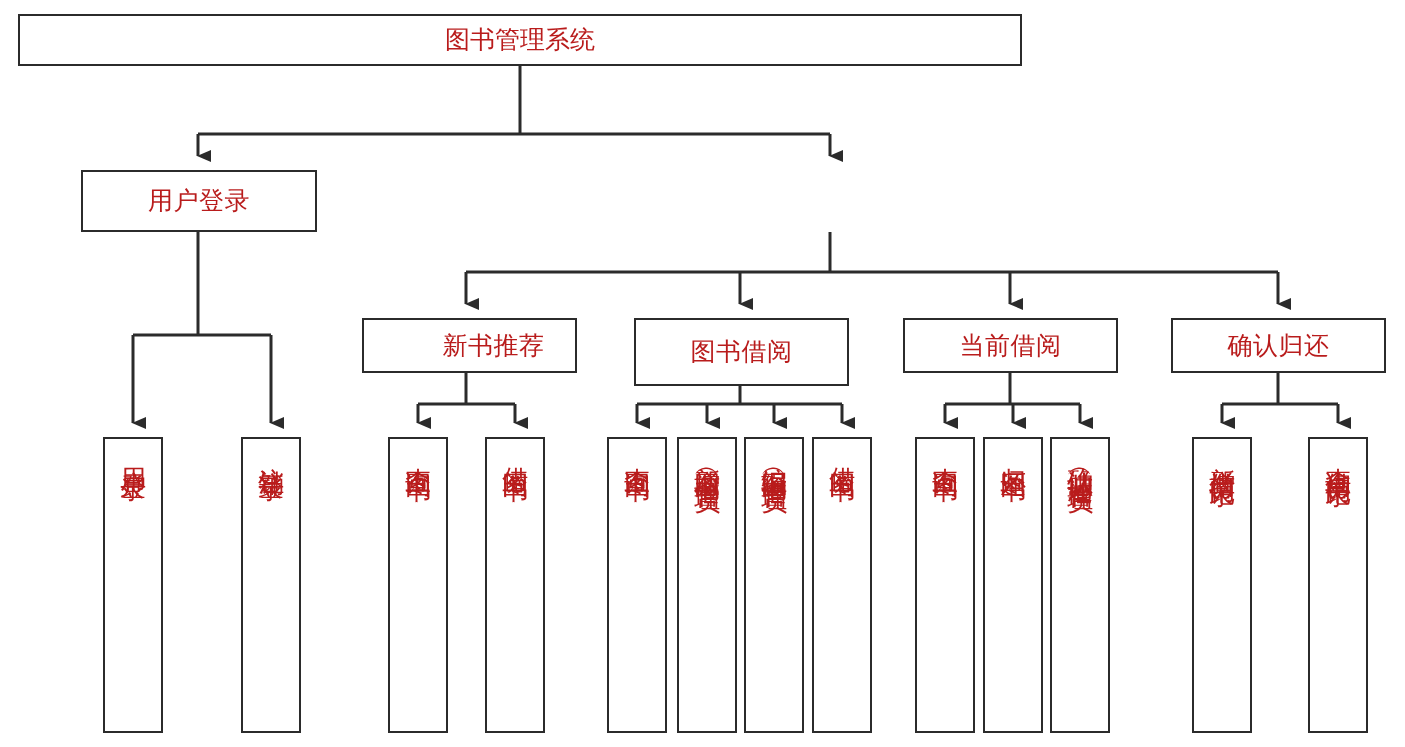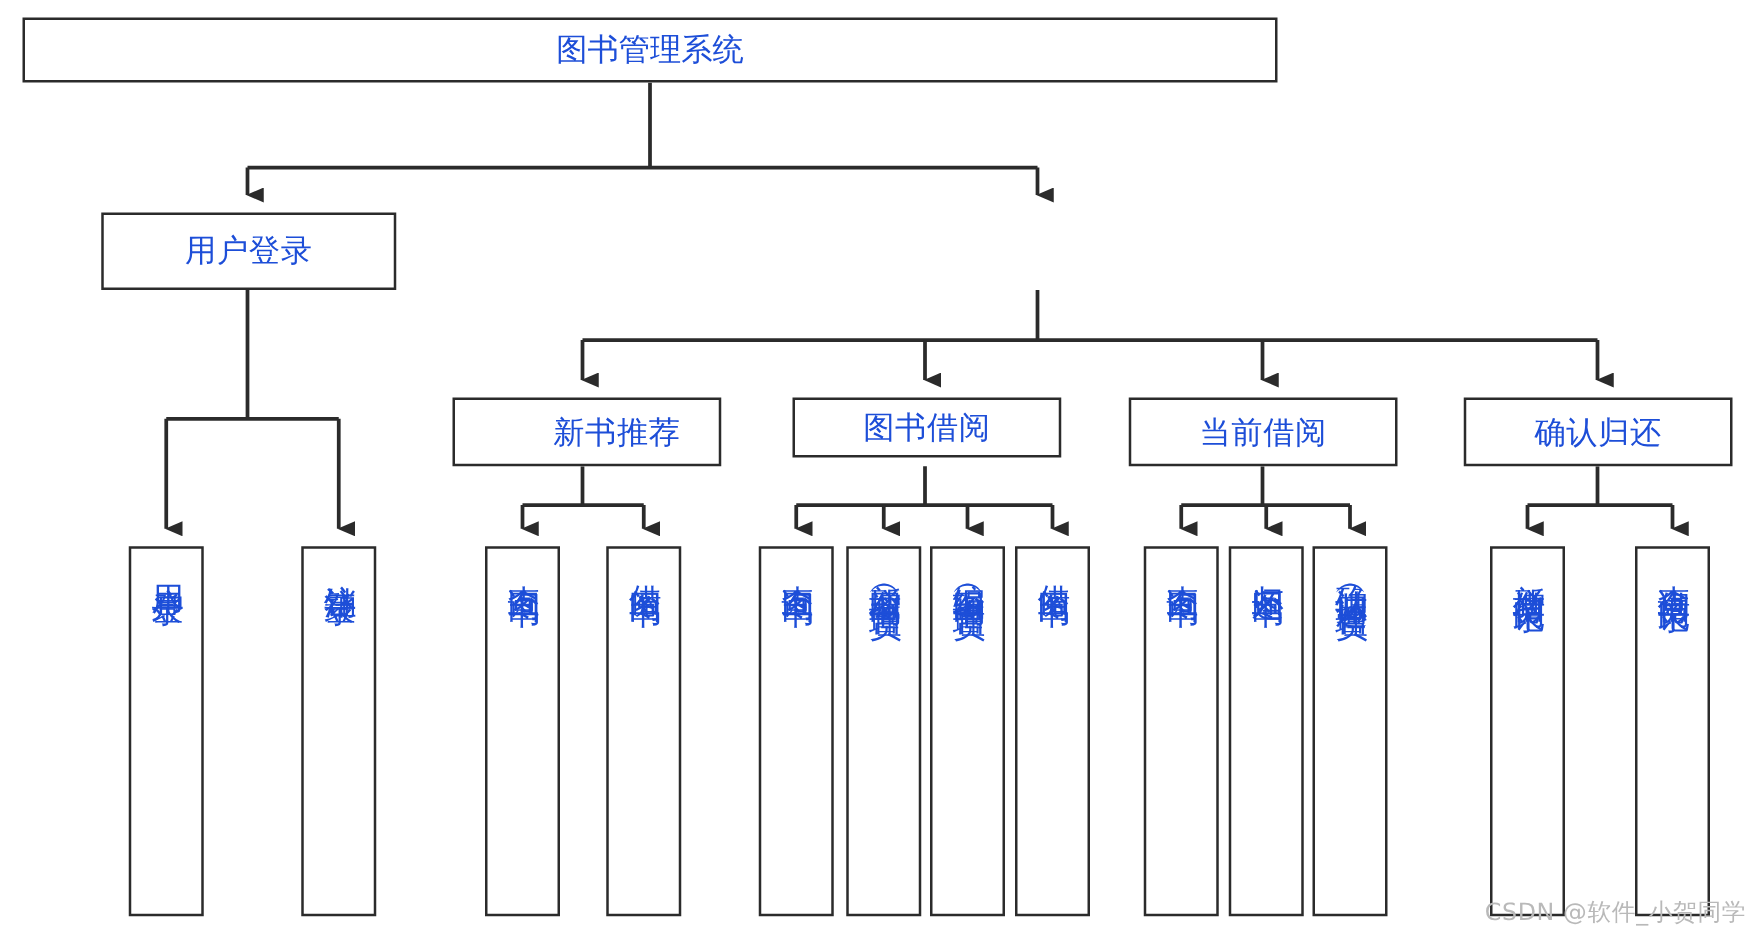--- a/index.html
+++ b/index.html
@@ -31,24 +31,25 @@
     position: absolute;
     box-sizing: border-box;
     border: 2.5px solid #2b2b2b;
     background: #ffffff;
     display: flex;
     align-items: center;
     justify-content: center;
     overflow: hidden;
   }
   .node-label {
-    color: #1d4ed8;
+    color: #b91c1c;
     text-align: right;
     line-height: 1.12;
     white-space: nowrap;
+    font-family: Liberation Serif, serif;
   }
   .node-h .node-label {
     font-size: 25px;
     letter-spacing: 0.5px;
   }
   .node-top .node-label {
     font-size: 25px;
   }
   .node-v {
     align-items: flex-start;
@@ -150,21 +151,21 @@
     <span class="node-label">图书管理系统</span>
   </div>
 
   <div class="node-box node-h" style="left:81px; top:170px; width:236px; height:62px;">
     <span class="node-label">用户登录</span>
   </div>
 
   <div class="node-box node-h" style="left:362px; top:318px; width:215px; height:55px;padding-left:48px;">
     <span class="node-label">新书推荐</span>
   </div>
-  <div class="node-box node-h" style="left:634px; top:318px; width:215px; height:48px;">
+  <div class="node-box node-h" style="left:634px; top:318px; width:215px; height:68px;">
     <span class="node-label">图书借阅</span>
   </div>
   <div class="node-box node-h" style="left:903px; top:318px; width:215px; height:55px;">
     <span class="node-label">当前借阅</span>
   </div>
   <div class="node-box node-h" style="left:1171px; top:318px; width:215px; height:55px;">
     <span class="node-label">确认归还</span>
   </div>
 
   <div class="node-box node-v" style="left:103px; top:437px; width:60px; height:296px;">
@@ -204,14 +205,13 @@
     <span class="node-label">确认归还（管理员）</span>
   </div>
 
   <div class="node-box node-v" style="left:1192px; top:437px; width:60px; height:296px;">
     <span class="node-label">新增借阅记录</span>
   </div>
   <div class="node-box node-v" style="left:1308px; top:437px; width:60px; height:296px;">
     <span class="node-label">查询借阅记录</span>
   </div>
 
-  <div class="watermark">CSDN @软件_小贺同学</div>
 </div>
 
 </body></html>

